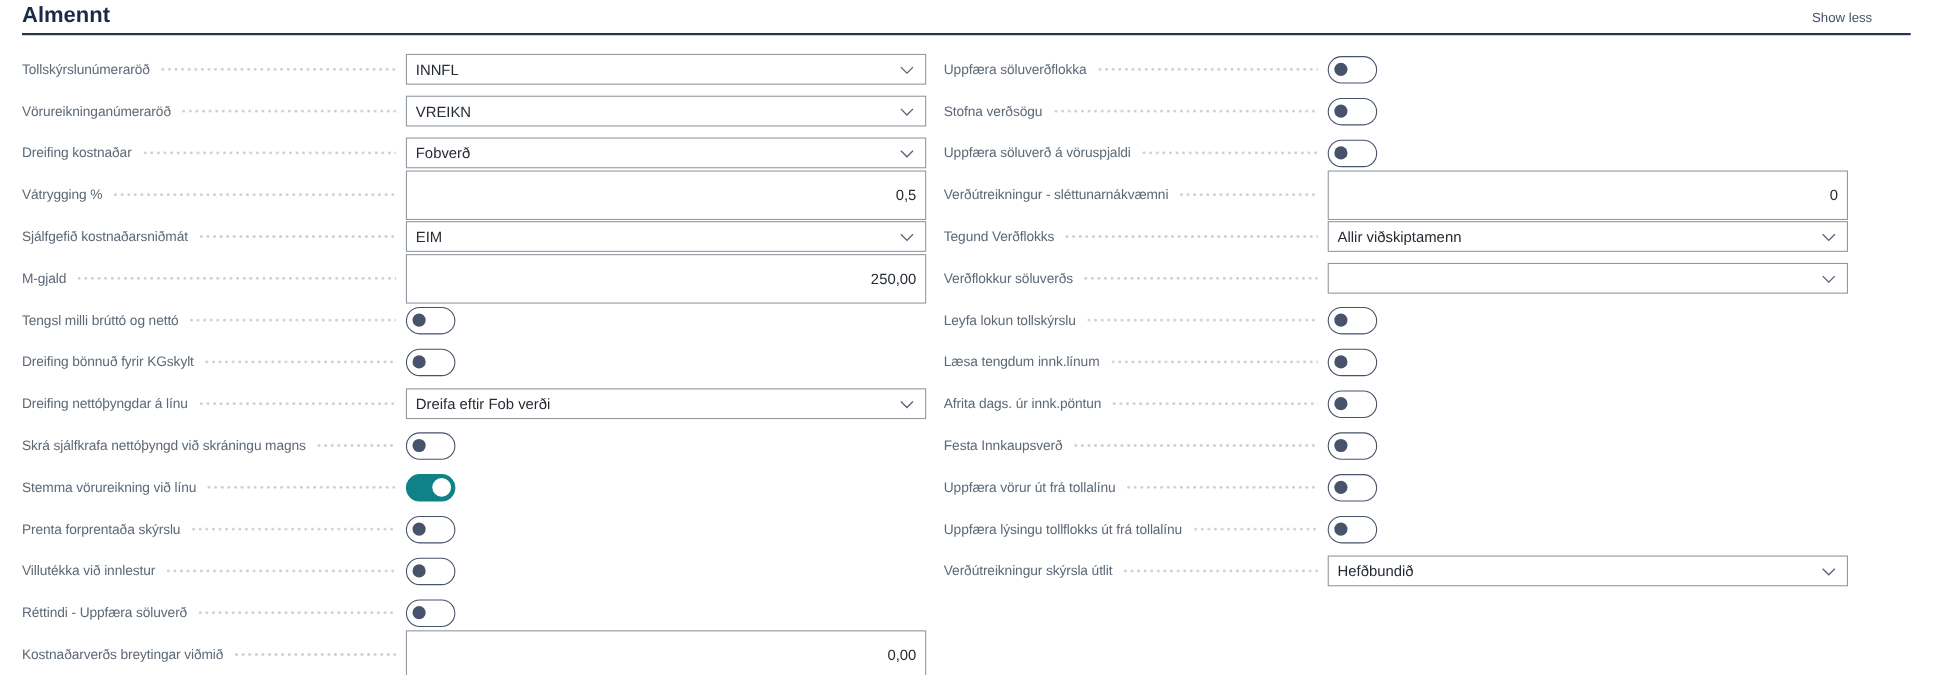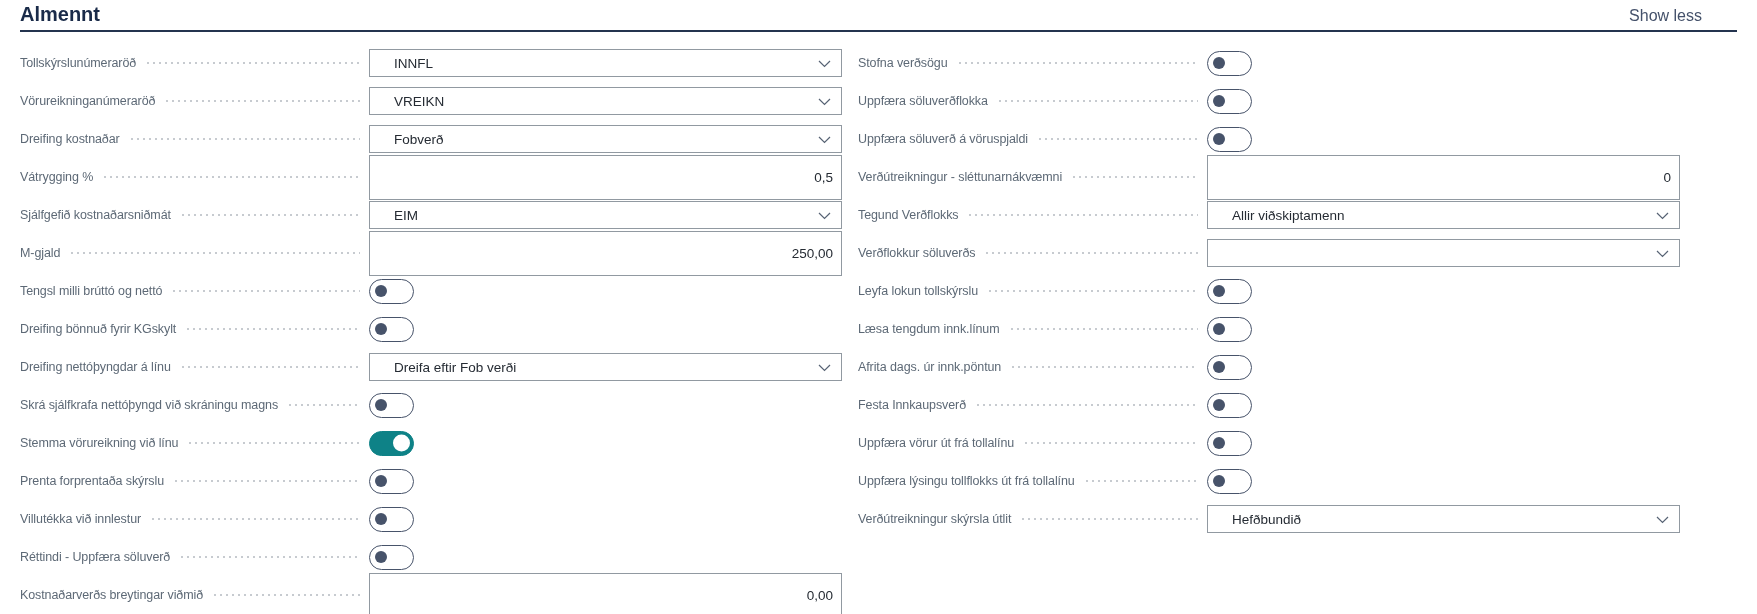--- a/index.html
+++ b/index.html
@@ -7,21 +7,21 @@
     width:1757px;height:614px;overflow:hidden;
     font-family:"Liberation Sans", sans-serif;
     -webkit-font-smoothing:antialiased;
   }
   .page{padding:4px 20px 0 20px;}
   .section-header{
     display:flex;justify-content:space-between;align-items:flex-end;
     border-bottom:2px solid #24344f;padding-bottom:6px;
   }
   .section-title{font-size:20px;font-weight:bold;color:#1a2b49;line-height:20px;}
-  .show-less{font-size:16px;color:#44516a;margin-right:35px;cursor:pointer;line-height:16px;}
+  .show-less{font-size:12px;color:#44516a;margin-right:35px;cursor:pointer;line-height:16px;}
   .columns{
     display:grid;grid-template-columns:822px 822px;column-gap:16px;
     margin-top:12px;
   }
   .row{display:flex;align-items:center;height:38px;}
   .lbl{
     flex:0 0 auto;font-size:12.5px;color:#5d6976;white-space:nowrap;
     letter-spacing:-0.1px;
   }
   .leader{
@@ -29,21 +29,21 @@
     background-image:radial-gradient(circle, #c7cbd0 1.1px, transparent 1.25px);
     background-size:6px 4px;background-position:left center;background-repeat:repeat-x;
   }
   .ctl{flex:0 0 473px;display:flex;align-items:center;}
   .select{
     position:relative;box-sizing:border-box;width:473px;height:28px;
     border:1px solid #9199a1;background:#fff;display:flex;align-items:center;
     padding:0 28px 0 8px;cursor:pointer;
   }
   .select-text{
-    font-size:13.5px;color:#252b33;white-space:nowrap;overflow:hidden;margin-left:16px;
+    font-size:13.5px;color:#252b33;white-space:nowrap;overflow:hidden;
   }
   .select svg{position:absolute;right:10px;top:10px;}
   .textbox{
     box-sizing:border-box;width:473px;height:45px;border:1px solid #9199a1;
     background:#fff;font-size:13.5px;color:#252b33;display:flex;align-items:center;
     padding:0 8px;
   }
   .textbox.num{justify-content:flex-end;}
   .toggle{
     position:relative;box-sizing:border-box;width:45px;height:25px;
@@ -209,30 +209,30 @@
         <div class="row">
     <span class="lbl">Kostnaðarverðs breytingar viðmið</span>
     <span class="leader"></span>
     <span class="ctl">
             <div class="textbox num">0,00</div>
           </span>
   </div>
       </div>
     <div id="right-col">
         <div class="row">
+    <span class="lbl">Uppfæra söluverðflokka</span>
+    <span class="leader"></span>
+    <span class="ctl">
+            <div class="toggle">
+              <div class="knob"></div>
+            </div>
+          </span>
+  </div>
+        <div class="row">
     <span class="lbl">Stofna verðsögu</span>
-    <span class="leader"></span>
-    <span class="ctl">
-            <div class="toggle">
-              <div class="knob"></div>
-            </div>
-          </span>
-  </div>
-        <div class="row">
-    <span class="lbl">Uppfæra söluverðflokka</span>
     <span class="leader"></span>
     <span class="ctl">
             <div class="toggle">
               <div class="knob"></div>
             </div>
           </span>
   </div>
         <div class="row">
     <span class="lbl">Uppfæra söluverð á vöruspjaldi</span>
     <span class="leader"></span>

